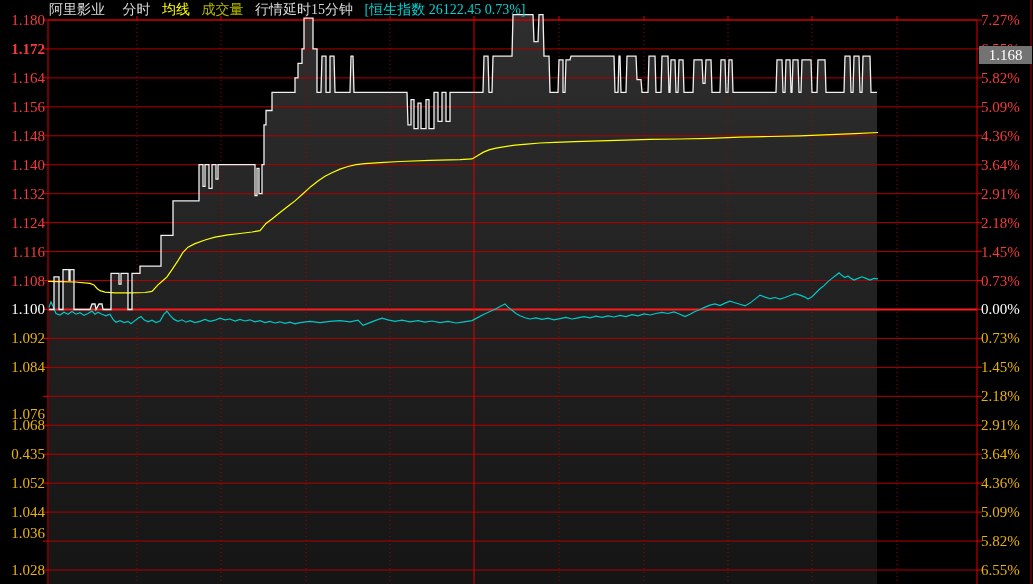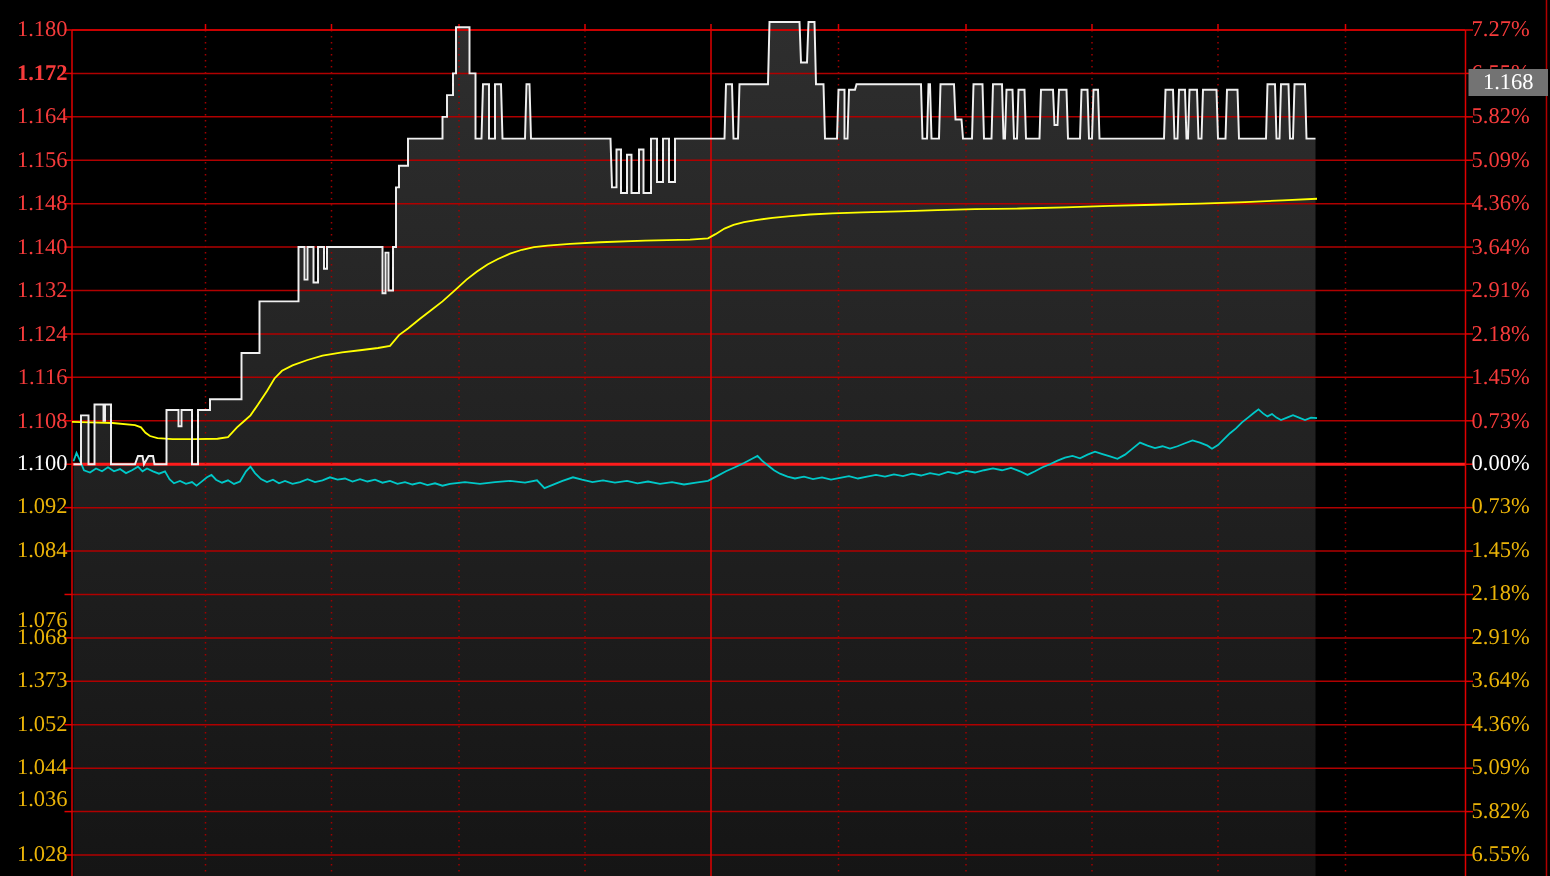--- a/index.html
+++ b/index.html
@@ -119,38 +119,46 @@
       <line x1="474" y1="16" x2="474" y2="20" stroke="#e00000" stroke-width="1"></line>
       <line x1="48" y1="20" x2="977" y2="20" stroke="#e00000" stroke-width="1"></line>
       <line x1="48" y1="20" x2="48" y2="584" stroke="#e00000" stroke-width="1"></line>
       <line x1="977" y1="20" x2="977" y2="584" stroke="#e00000" stroke-width="1"></line>
       <line x1="1031" y1="0" x2="1031" y2="584" stroke="#b00000" stroke-width="1"></line>
       <polyline points="48,281.3 60,281.6 75,282.0 90,283.4 94,284.9 97,288.5 100,290.7 105,292.1 115,292.8 130,292.8 145,292.5 152,291.4 158,284.9 163,280.5 167,276.9 172,269.7 178,260.6 183,252.3 188,247.2 195,243.6 205,240.0 215,237.1 228,234.9 240,233.5 252,232.0 260,230.6 266,223.4 272,219.0 280,212.5 288,206.3 295,200.9 303,193.7 311,186.4 318,181.0 325,176.3 332,172.7 340,169.1 348,166.5 356,164.7 365,163.7 380,162.6 400,161.5 430,160.4 460,159.7 472,158.9 477,156.1 483,152.4 489,149.9 496,148.1 505,146.6 515,145.2 527,144.1 540,143.0 555,142.3 575,141.6 600,140.9 625,140.1 650,139.4 680,139.0 710,138.3 740,137.2 770,136.5 800,135.8 830,134.7 855,133.6 878,132.5" fill="none" stroke="#ffff00" stroke-width="1.2"></polyline>
       <polyline points="49,307.5 51,301.9 53,306.3 56,313.5 60,315.0 64,312.3 68,314.2 72,311.5 76,314.2 80,312.7 84,315.4 88,313.5 92,311.1 95,314.2 98,312.3 102,314.2 106,315.8 110,314.2 113,319.4 116,322.2 120,320.6 124,322.6 128,321.4 131,323.8 134,321.4 138,318.2 141,316.6 144,319.8 148,321.8 152,320.2 156,322.6 160,321.0 164,314.2 167,311.1 170,315.4 174,319.4 178,321.4 182,319.8 186,322.2 190,320.6 195,322.6 200,321.4 205,319.4 210,321.4 215,320.2 220,318.2 225,319.8 230,319.0 235,321.0 240,319.4 245,321.0 250,319.8 255,321.8 260,320.6 265,322.6 270,321.4 275,323.0 280,321.8 285,323.4 290,322.2 295,323.8 300,322.6 310,321.4 320,322.6 330,321.4 340,320.6 350,321.8 358,320.2 363,325.4 368,323.4 375,320.6 382,318.2 388,319.8 395,321.4 402,320.2 410,321.8 418,320.6 425,322.2 432,321.0 440,322.6 448,321.4 456,323.0 464,321.8 472,320.6 478,317.4 484,314.2 490,311.5 496,308.7 502,305.5 505,303.9 508,307.1 512,310.3 516,313.5 520,315.8 525,317.8 530,319.0 536,317.8 542,319.4 548,318.2 554,319.8 560,318.6 566,317.4 572,319.0 578,317.8 584,316.6 590,317.8 596,316.2 602,317.4 608,315.8 614,317.0 620,315.4 626,316.6 632,314.6 638,315.8 644,313.9 650,315.0 656,313.5 662,312.3 668,313.5 674,311.9 680,314.2 685,316.6 690,314.2 695,311.5 700,309.5 705,307.1 710,305.1 715,303.9 720,305.5 725,303.1 730,301.1 735,302.7 740,304.3 745,305.9 750,303.1 755,299.1 760,295.1 765,297.1 770,298.7 775,297.5 780,299.1 785,297.5 790,295.5 795,293.6 800,295.1 805,297.1 808,299.1 812,296.7 816,292.8 820,288.8 824,285.6 828,281.6 832,278.4 836,275.2 839,272.9 842,275.6 845,277.6 848,276.0 851,278.4 854,280.0 858,278.4 862,276.8 866,278.4 870,280.0 874,278.4 878,278.8" fill="none" stroke="#00c8c8" stroke-width="1.2"></polyline>
       <polyline points="49,309.5 54,309.5 54,276.9 59,276.9 59,309.5 63,309.5 63,269.7 69,269.7 69,280.5 70,280.5 70,269.7 74,269.7 74,309.5 90,309.5 92,304.0 95,304.0 96,309.5 99,304.0 102,304.0 103,309.5 111,309.5 111,273.3 119,273.3 119,284.1 121,284.1 121,273.3 128,273.3 128,309.5 132,309.5 132,273.3 140,273.3 140,266.1 161,266.1 161,235.3 173,235.3 173,200.9 199,200.9 199,164.7 203,164.7 203,186.4 205,186.4 205,164.7 209,164.7 209,188.3 212,188.3 212,164.7 216,164.7 216,179.2 218,179.2 218,164.7 255,164.7 255,195.5 257,195.5 257,168.4 259,168.4 259,193.7 262,193.7 262,164.7 264,164.7 264,124.9 266,124.9 266,110.5 272,110.5 272,92.4 295,92.4 295,77.9 298,77.9 298,63.4 302,63.4 302,48.9 304,48.9 304,18.2 313,18.2 313,48.9 317,48.9 317,92.4 321,92.4 322,56.2 326,56.2 326,92.4 330,92.4 330,56.2 334,56.2 335,92.4 350,92.4 351,56.2 353,56.2 354,92.4 407,92.4 408,124.9 411,124.9 411,99.6 414,99.6 414,128.6 418,128.6 418,103.2 421,103.2 421,128.6 426,128.6 426,99.6 429,99.6 429,128.6 434,128.6 434,92.4 438,92.4 438,121.3 442,121.3 442,92.4 446,92.4 446,121.3 450,121.3 450,92.4 483,92.4 484,56.2 488,56.2 489,92.4 492,92.4 493,56.2 512,56.2 513,14.6 533,14.6 534,41.7 538,41.7 539,14.6 543,14.6 544,56.2 549,56.2 550,92.4 558,92.4 559,59.8 563,59.8 563,92.4 565,92.4 566,59.8 570,59.8 571,56.2 614,56.2 615,92.4 618,92.4 619,56.2 620,56.2 621,92.4 626,92.4 627,56.2 636,56.2 637,79.7 641,79.7 642,92.4 648,92.4 649,56.2 655,56.2 656,92.4 661,92.4 662,56.2 668,56.2 669,92.4 670,92.4 671,59.8 675,59.8 676,92.4 678,92.4 679,59.8 683,59.8 684,92.4 693,92.4 694,59.8 702,59.8 703,83.3 705,83.3 706,59.8 711,59.8 712,92.4 720,92.4 721,59.8 725,59.8 726,92.4 728,92.4 729,59.8 732,59.8 733,92.4 776,92.4 777,59.8 782,59.8 783,92.4 785,92.4 786,59.8 790,59.8 791,92.4 792,92.4 793,59.8 798,59.8 799,92.4 801,92.4 802,59.8 811,59.8 812,92.4 817,92.4 818,59.8 825,59.8 826,92.4 844,92.4 845,56.2 850,56.2 851,92.4 853,92.4 854,56.2 859,56.2 860,92.4 862,92.4 863,56.2 870,56.2 871,92.4 877,92.4" fill="none" stroke="#f0f0f0" stroke-width="1.3"></polyline>
     </svg>
 
+  <div id="header">
+    <span class="hgap-wide">阿里影业</span>
+    <span class="hgap">分时</span>
+    <span class="hgap h-yellow">均线</span>
+    <span class="hgap h-olive">成交量</span>
+    <span class="hgap">行情延时15分钟</span>
+    <span class="h-cyan">[恒生指数 26122.45 0.73%]</span>
+  </div>
 
   <div id="left-axis" class="axis-left">
       <div class="axis-label lbl-red" style="top: 11px;">1.180</div>
       <div class="axis-label lbl-red" style="top: 40px; font-weight: bold;">1.172</div>
       <div class="axis-label lbl-red" style="top: 69px;">1.164</div>
       <div class="axis-label lbl-red" style="top: 98px;">1.156</div>
       <div class="axis-label lbl-red" style="top: 127px;">1.148</div>
       <div class="axis-label lbl-red" style="top: 156px;">1.140</div>
       <div class="axis-label lbl-red" style="top: 185px;">1.132</div>
       <div class="axis-label lbl-red" style="top: 214px;">1.124</div>
       <div class="axis-label lbl-red" style="top: 243px;">1.116</div>
       <div class="axis-label lbl-red" style="top: 272px;">1.108</div>
       <div class="axis-label lbl-white" style="top: 300px;">1.100</div>
       <div class="axis-label lbl-green" style="top: 329px;">1.092</div>
       <div class="axis-label lbl-green" style="top: 358px;">1.084</div>
       <div class="axis-label lbl-green" style="top: 405px;">1.076</div>
       <div class="axis-label lbl-green" style="top: 416px;">1.068</div>
-      <div class="axis-label lbl-green" style="top: 445px;">1.373</div>
+      <div class="axis-label lbl-green" style="top: 445px;">0.435</div>
       <div class="axis-label lbl-green" style="top: 474px;">1.052</div>
       <div class="axis-label lbl-green" style="top: 503px;">1.044</div>
       <div class="axis-label lbl-green" style="top: 524px; text-align: right;">1.036</div>
       <div class="axis-label lbl-green" style="top: 561px;">1.028</div>
     </div>
   <div id="right-axis" class="axis-right">
       <div class="axis-label lbl-red" style="top: 11px;">7.27%</div>
       <div class="axis-label lbl-red" style="top: 40px;">6.55%</div>
       <div class="axis-label lbl-red" style="top: 69px;">5.82%</div>
       <div class="axis-label lbl-red" style="top: 98px;">5.09%</div>

